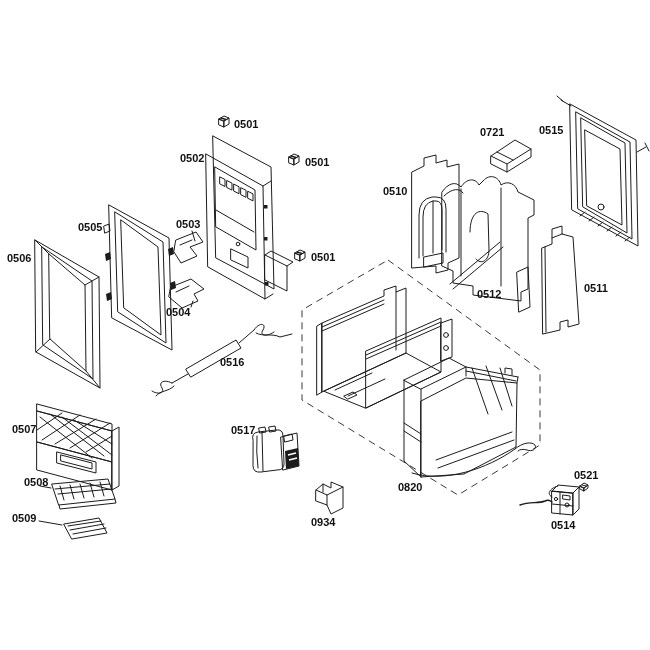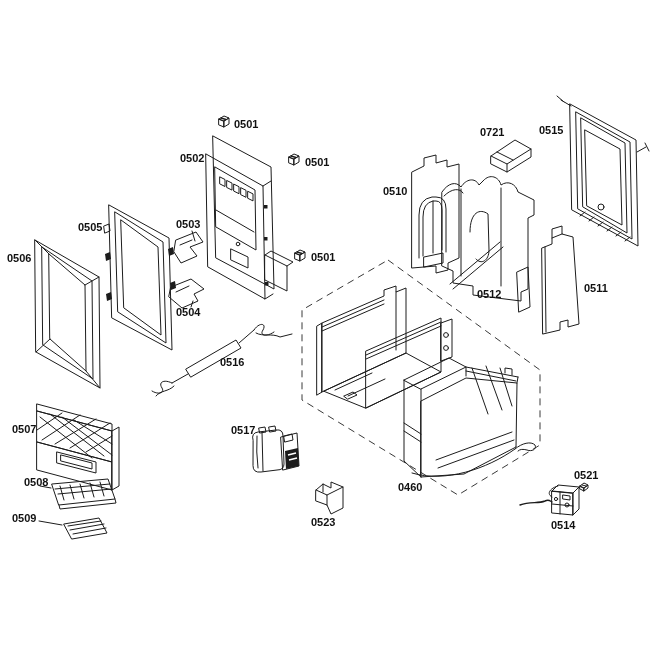--- a/index.html
+++ b/index.html
@@ -228,29 +228,29 @@
 
 </svg>
 
   <div class="lbl" style="left:234px;top:119px">0501</div>
   <div class="lbl" style="left:180px;top:153px">0502</div>
   <div class="lbl" style="left:305px;top:157px">0501</div>
   <div class="lbl" style="left:176px;top:219px">0503</div>
   <div class="lbl" style="left:78px;top:222px">0505</div>
   <div class="lbl" style="left:7px;top:253px">0506</div>
   <div class="lbl" style="left:311px;top:252px">0501</div>
-  <div class="lbl" style="left:176px;top:307px">0504</div>
+  <div class="lbl" style="left:166px;top:307px">0504</div>
   <div class="lbl" style="left:220px;top:357px">0516</div>
   <div class="lbl" style="left:383px;top:186px">0510</div>
   <div class="lbl" style="left:480px;top:127px">0721</div>
   <div class="lbl" style="left:539px;top:125px">0515</div>
   <div class="lbl" style="left:477px;top:289px">0512</div>
   <div class="lbl" style="left:584px;top:283px">0511</div>
   <div class="lbl" style="left:12px;top:424px">0507</div>
   <div class="lbl" style="left:24px;top:477px">0508</div>
   <div class="lbl" style="left:12px;top:513px">0509</div>
   <div class="lbl" style="left:231px;top:425px">0517</div>
-  <div class="lbl" style="left:398px;top:482px">0460</div>
-  <div class="lbl" style="left:311px;top:517px">0523</div>
+  <div class="lbl" style="left:398px;top:482px">0820</div>
+  <div class="lbl" style="left:311px;top:517px">0934</div>
   <div class="lbl" style="left:551px;top:520px">0514</div>
   <div class="lbl" style="left:574px;top:470px">0521</div>
 
 </div>
 
 </body></html>

